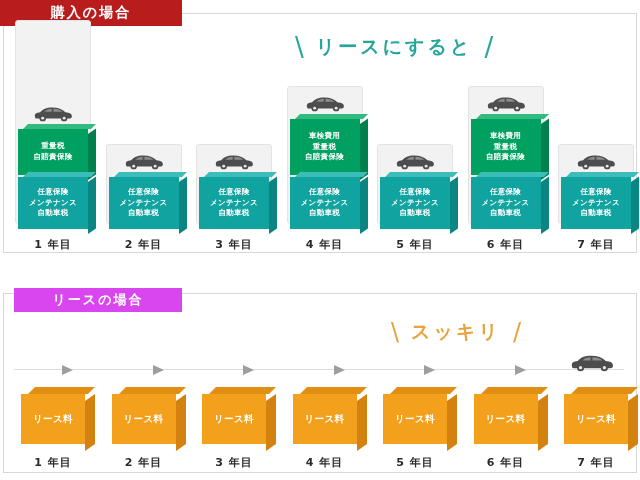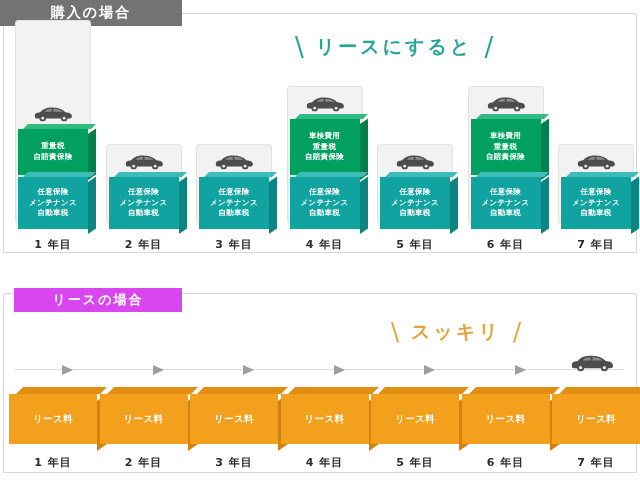--- a/index.html
+++ b/index.html
@@ -23,21 +23,21 @@
 
   
   .sec-header{
     position:absolute;
     display:flex;align-items:center;justify-content:center;
     color:#ffffff;font-weight:bold;letter-spacing:2px;
     box-sizing:border-box;
   }
   #purchase-header{
     left:0px;top:0px;width:182px;height:26px;
-    background:#737373;font-size:14px;
+    background:#b91c1c;font-size:14px;
   }
   #lease-header{
     left:14px;top:288px;width:168px;height:24px;
     background:#d946ef;font-size:13px;
   }
 
   
   #lease-banner{
     position:absolute;left:210px;top:255px;width:222px;height:34px;
     background:#9a9a9a;
@@ -107,21 +107,21 @@
   .yr{
     position:relative;z-index:3;margin-top:6px;
     font-size:11px;font-weight:bold;color:#2b2b2b;letter-spacing:1px;
     white-space:nowrap;
   }
 
   
   #lease-chart{position:absolute;left:3px;top:350px;width:634px;height:120px;}
   .lcol{position:absolute;bottom:0;width:84px;display:flex;flex-direction:column;align-items:center;}
   .lbox{
-    position:relative;width:88px;height:50px;box-sizing:border-box;
+    position:relative;width:64px;height:50px;box-sizing:border-box;
     display:flex;align-items:center;justify-content:center;
     color:#ffffff;font-size:9.5px;font-weight:bold;letter-spacing:.4px;margin-top:13px;
   }
   .lbox .face{position:absolute;inset:0;background:#f3a01c;z-index:0;}
   .lbox .side{
     position:absolute;right:-10px;top:7px;width:10px;bottom:-7px;z-index:0;
     background:#d4820f;transform:skewY(-35deg);transform-origin:left top;
   }
   .lbox .top{
     position:absolute;left:7px;right:-3px;top:-7px;height:7px;z-index:0;

